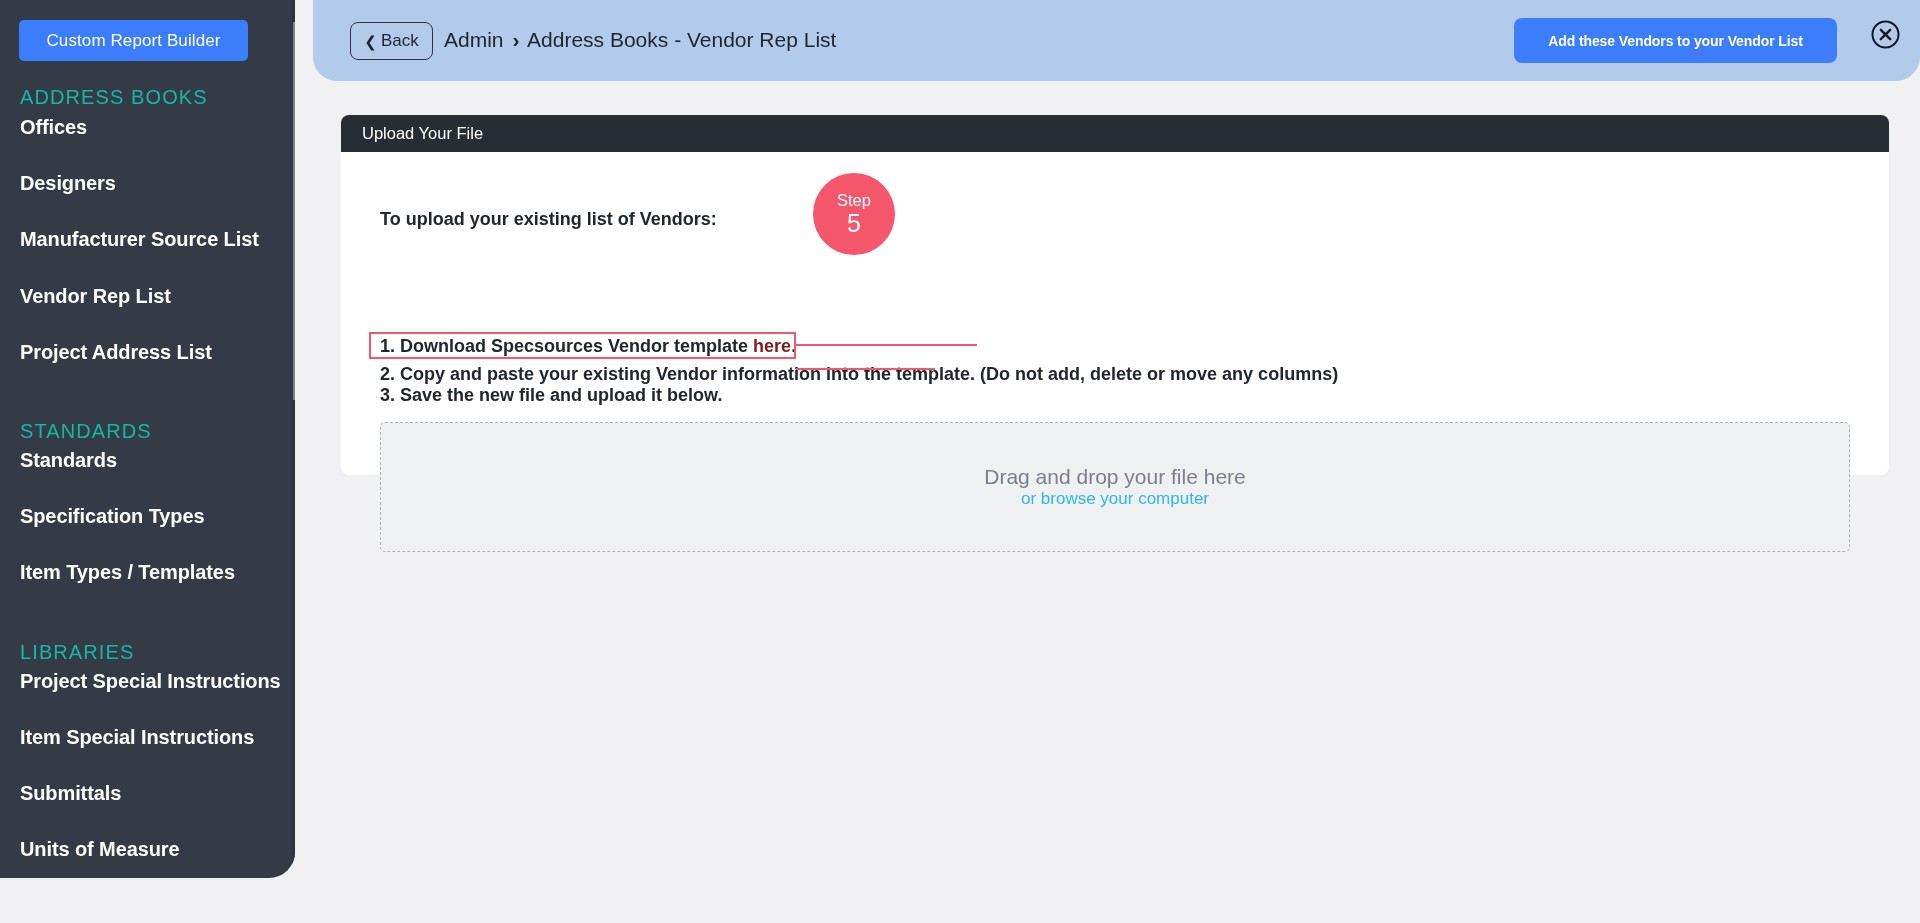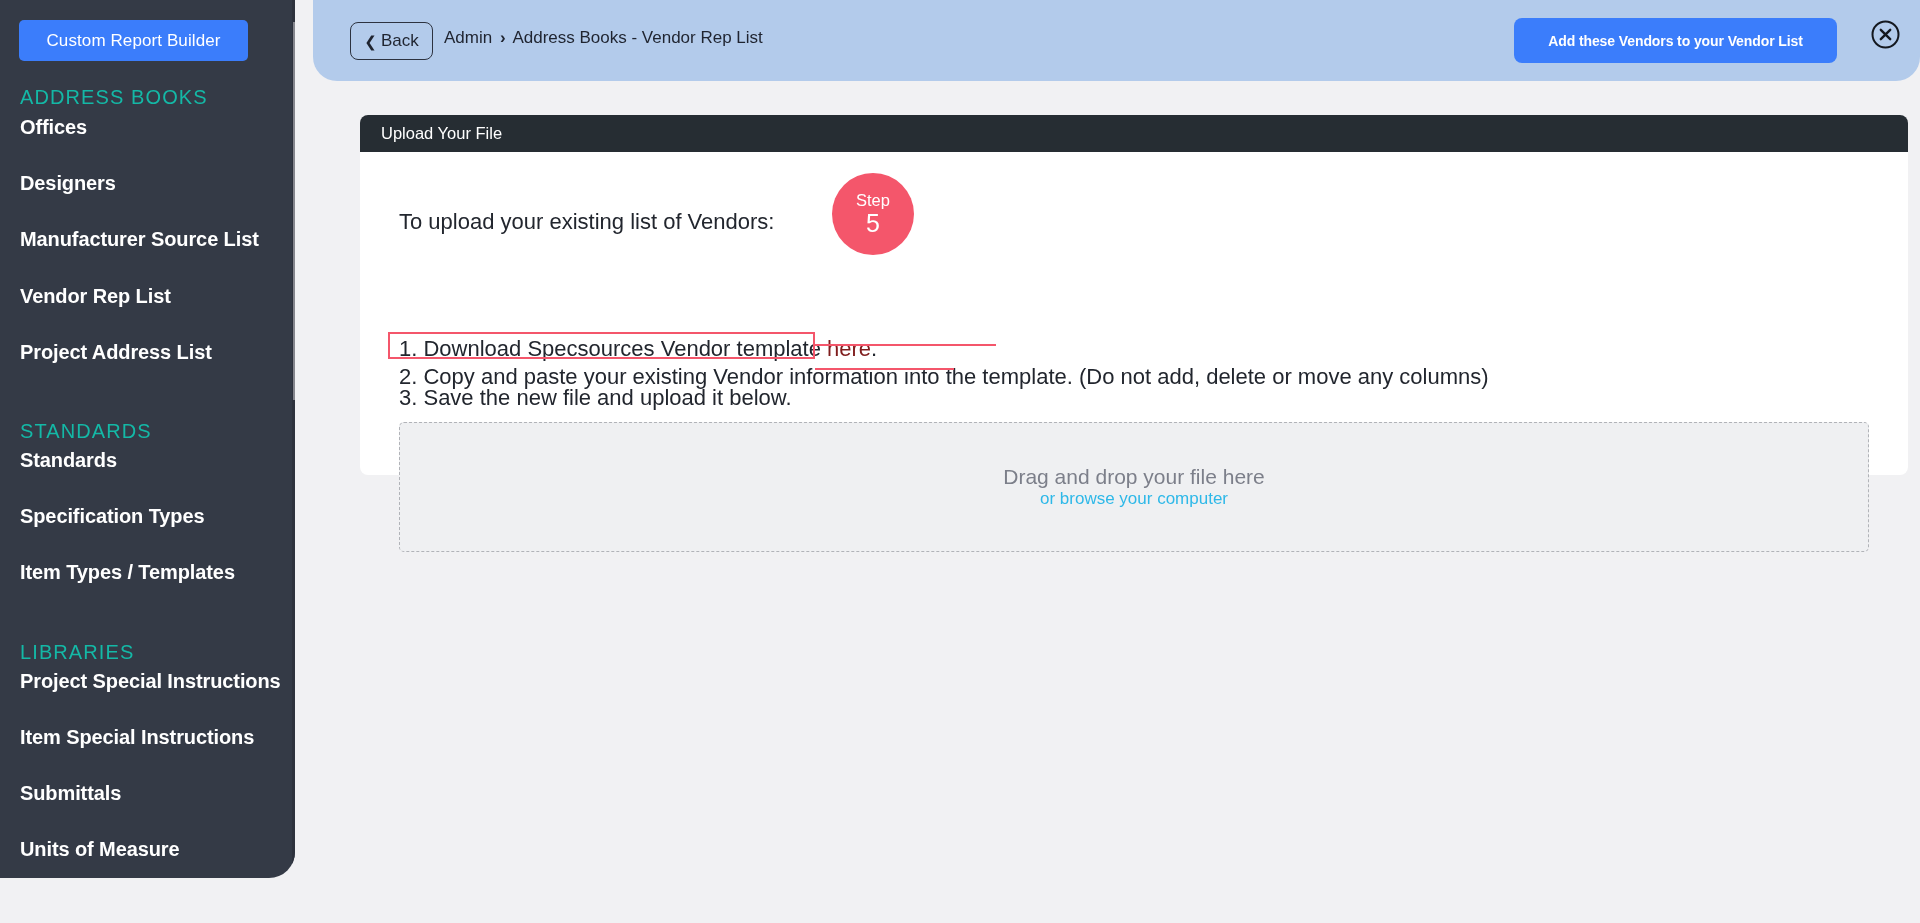--- a/index.html
+++ b/index.html
@@ -71,58 +71,58 @@
     width: 83px; height: 38px;
     background: transparent; border: 1.3px solid #2d3340;
     border-radius: 8px; color: #1f2430;
     font-family: "Liberation Sans", sans-serif; font-size: 17px;
     cursor: pointer;
     display: flex; align-items: center; justify-content: center; gap: 4px;
   }
   #back-btn .chev { font-size: 15px; line-height: 1; }
   #breadcrumb {
     position: absolute; left: 131px; top: 28px;
-    font-size: 17px; color: #1f2430; white-space: nowrap;
+    font-size: 21px; color: #1f2430; white-space: nowrap;
   }
   #breadcrumb .sep { padding: 0 3px; font-weight: 700; }
   #add-vendors-btn {
     position: absolute; left: 1201px; top: 18px;
     width: 323px; height: 45px;
     background: #3b7dfb; color: #ffffff;
     border: none; border-radius: 8px;
     font-family: "Liberation Sans", sans-serif;
     font-size: 14px; font-weight: 700; letter-spacing: -.1px;
     cursor: pointer;
   }
   #close-icon {
     position: absolute; left: 1558px; top: 20px;
     width: 29px; height: 29px; cursor: pointer;
   }
 
   
   #card {
-    position: absolute; left: 360px; top: 115px;
+    position: absolute; left: 341px; top: 115px;
     width: 1548px; height: 360px;
     background: #ffffff;
     border-radius: 8px;
     overflow: visible;
   }
   #card-head {
     position: absolute; left: 0; top: 0;
     width: 1548px; height: 37px;
     background: #262d33;
     border-top-left-radius: 8px; border-top-right-radius: 8px;
     color: #ffffff; font-size: 16.5px;
     display: flex; align-items: center; padding-left: 21px;
   }
   #card-body { position: absolute; left: 0; top: 37px; width: 1548px; height: 323px; }
 
   .instr {
     position: absolute; left: 39px;
-    font-size: 22px; font-weight: 400; color: #22262e;
+    font-size: 18px; font-weight: 700; color: #22262e;
     white-space: nowrap;
   }
   .instr a { color: #7f1d1d; text-decoration: none; }
   #red-box {
     position: absolute; left: 28px; top: 180px;
     width: 512px; height: 27px;
     border: 2px solid #f4566b;
     pointer-events: none;
   }
   #red-line {

